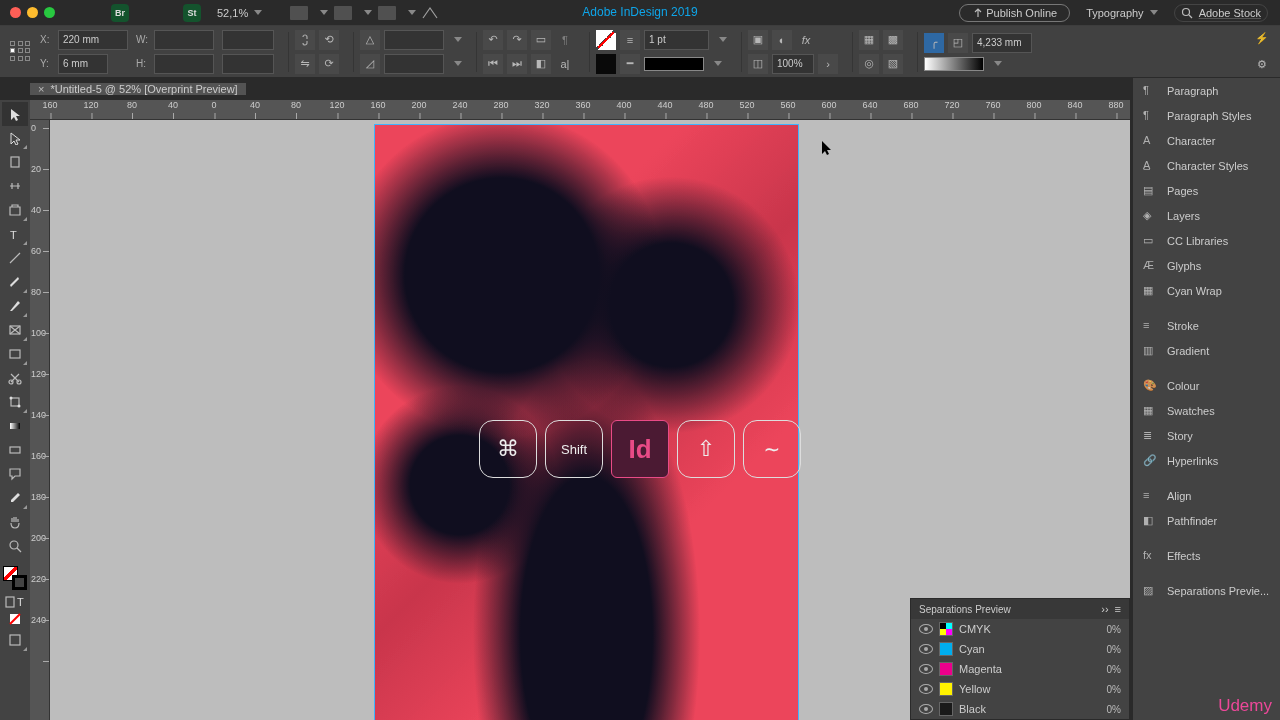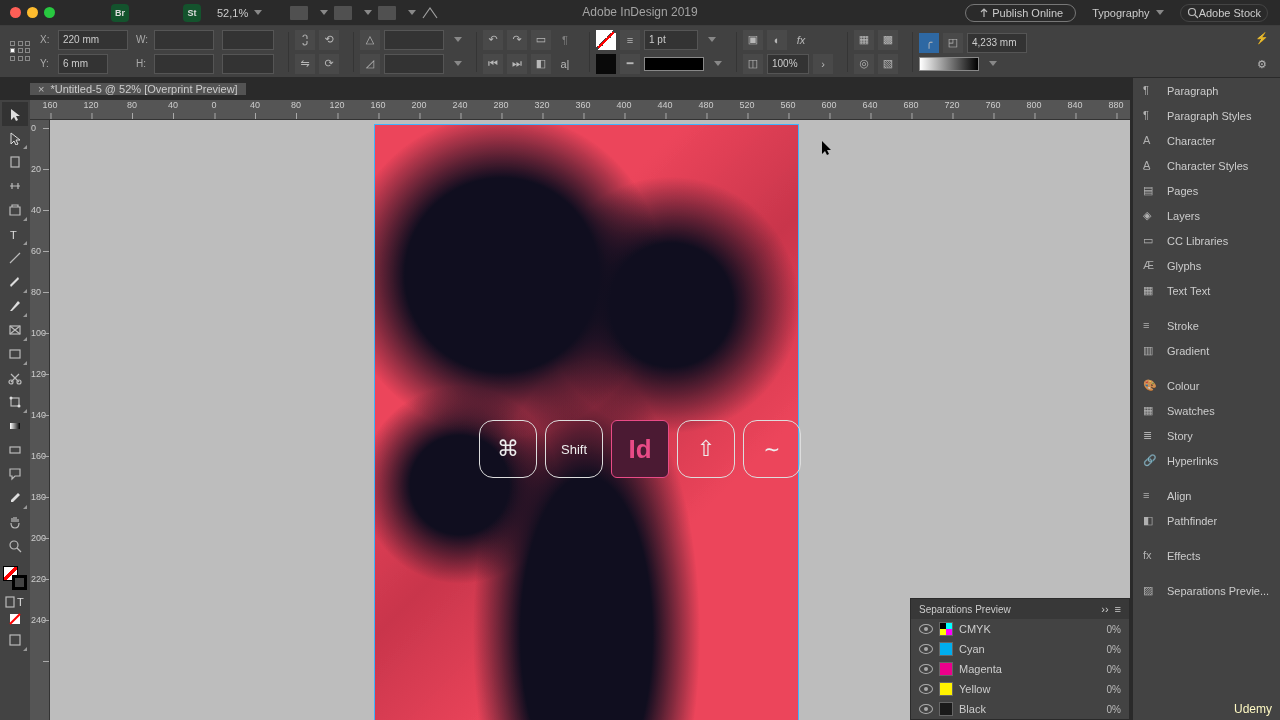--- a/index.html
+++ b/index.html
@@ -8,25 +8,25 @@
 .topbar { height:26px; background:#2a2a2a; display:flex; align-items:center; border-bottom:1px solid #3d3d3d; }
 .traffic { display:flex; gap:6px; margin-left:10px; }
 .traffic span { width:11px; height:11px; border-radius:50%; }
 .t-close{background:#ff5f57}.t-min{background:#febc2e}.t-max{background:#28c840}
 .top-left { display:flex; align-items:center; gap:10px; margin-left:12px; }
 .icon-br,.icon-st{ width:18px;height:18px;background:#14532d;border-radius:4px;display:flex;align-items:center;justify-content:center;font-size:9px;font-weight:bold;color:#ddd;margin-left:44px;}
 .zoom-combo{display:flex;align-items:center;padding:2px 6px;text-align:center;}
 .tri-dn{width:0;height:0;border-left:4px solid transparent;border-right:4px solid transparent;border-top:5px solid #888;margin-left:6px;}
 .tb-group{display:flex;align-items:center;gap:6px;margin-left:12px;}
 .tb-ico{width:18px;height:14px;background:#5a5a5a;border-radius:1px;opacity:.8}
-.app-title{position:absolute;left:50%;transform:translateX(-50%);top:5px;color:#a3a3a3;font-size:12px;}
+.app-title{position:absolute;left:50%;transform:translateX(-50%);top:5px;color:#0ea5e9;font-size:12px;}
 .top-right{margin-left:auto;display:flex;align-items:center;gap:10px;padding-right:12px;}
 .publish{border:1px solid #777;border-radius:12px;padding:2px 12px;display:flex;align-items:center;gap:2px;}
 .workspace{display:flex;align-items:center;padding:2px 6px;}
-.stock{display:flex;align-items:center;gap:0;padding:2px 6px;color:#555;border:1px solid #444;border-radius:11px;}
+.stock{display:flex;align-items:center;gap:6px;padding:2px 6px;color:#555;border:1px solid #444;border-radius:11px;text-decoration:underline;}
 
 .ctrlbar{height:52px;background:#414141;border-bottom:1px solid #2a2a2a;display:flex;align-items:center;padding-left:10px;}
 .ctl-col{display:flex;flex-direction:column;gap:4px;margin-right:8px;}
 .ctl-seg{display:flex;align-items:center;gap:4px;}
 .ctl-lbl{color:#aaa;font-size:10px;width:14px}
 .ctl-input{height:20px;background:#333;border:1px solid #555;padding:0 4px;color:#ccc;font-size:10px;display:flex;align-items:center;}
 .ctl-ico{width:20px;height:20px;background:#4b4b4b;display:flex;align-items:center;justify-content:center;opacity:.85}
 .ref9{width:22px;height:22px;display:grid;grid-template-columns:repeat(3,1fr);grid-template-rows:repeat(3,1fr);gap:1px;margin-right:8px;}
 .ref9 span{width:5px;height:5px;border:1px solid #888;}
 .ref9 .sel{background:#fff}
@@ -83,21 +83,21 @@
 .sep-hdr .ctrls{margin-left:auto;display:flex;gap:6px;font-size:11px;color:#999}
 .sep-view{display:flex;align-items:center;gap:6px;padding:4px 8px;background:#474747}
 .sep-view select{background:#333;border:1px solid #555;color:#ccc;font-size:10px;padding:1px 2px;}
 .sep-row{display:flex;align-items:center;gap:6px;padding:3px 8px;}
 .eye{width:14px;height:10px;border:1px solid #aaa;border-radius:50%;position:relative}
 .eye::after{content:"";position:absolute;left:4px;top:2px;width:4px;height:4px;border-radius:50%;background:#aaa}
 .sep-sw{width:14px;height:14px;border:1px solid #666}
 .sep-val{margin-left:auto;font-size:10px;color:#bbb}
 .cmyk-sw{background:conic-gradient(#0ff 0 25%,#f0f 0 50%,#ff0 0 75%,#000 0 100%);}
 
-.udemy{position:absolute;right:8px;bottom:4px;font-size:12px;color:#fef9c3}
+.udemy{position:absolute;right:8px;bottom:4px;font-size:17px;color:#ec4899}
 
 .svgln{stroke:#bbb;stroke-width:1.2;fill:none}
 </style>
 </head>
 <body>
 
 <div class="topbar">
   <div class="traffic">
     <span class="t-close"></span>
     <span class="t-min"></span>
@@ -225,21 +225,21 @@
      <div class="ctl-ico">⏭</div>
      <div class="ctl-ico">◧</div>
      <div class="ctl-ico" style="background:none">a|</div>
    </div>
  </div>
  <div class="sep"></div>
  <div class="ctl-col">
    <div class="ctl-seg">
      <div class="swatch-fx"></div>
      <div class="ctl-ico">≡</div>
-     <div class="ctl-input" style="width:54px">1 pt</div>
+     <div class="ctl-input" style="width:65px">1 pt</div>
         <span class="tri-dn"></span>
    </div>
    <div class="ctl-seg">
      <div class="ctl-ico" style="background:#000"></div>
      <div class="ctl-ico">━</div>
      <div class="ctl-stroke"></div>
         <span class="tri-dn"></span>
    </div>
  </div>
  <div class="sep"></div>
@@ -516,21 +516,21 @@
     <div class="right-row">
       <span class="i">▭</span>
       <span>CC Libraries</span>
     </div>
     <div class="right-row">
       <span class="i">Æ</span>
       <span>Glyphs</span>
     </div>
     <div class="right-row">
       <span class="i">▦</span>
-      <span>Text Text</span>
+      <span>Cyan Wrap</span>
     </div>
     <div class="right-sep"></div>
     <div class="right-row">
       <span class="i">≡</span>
       <span>Stroke</span>
     </div>
     <div class="right-row">
       <span class="i">▥</span>
       <span>Gradient</span>
     </div>

